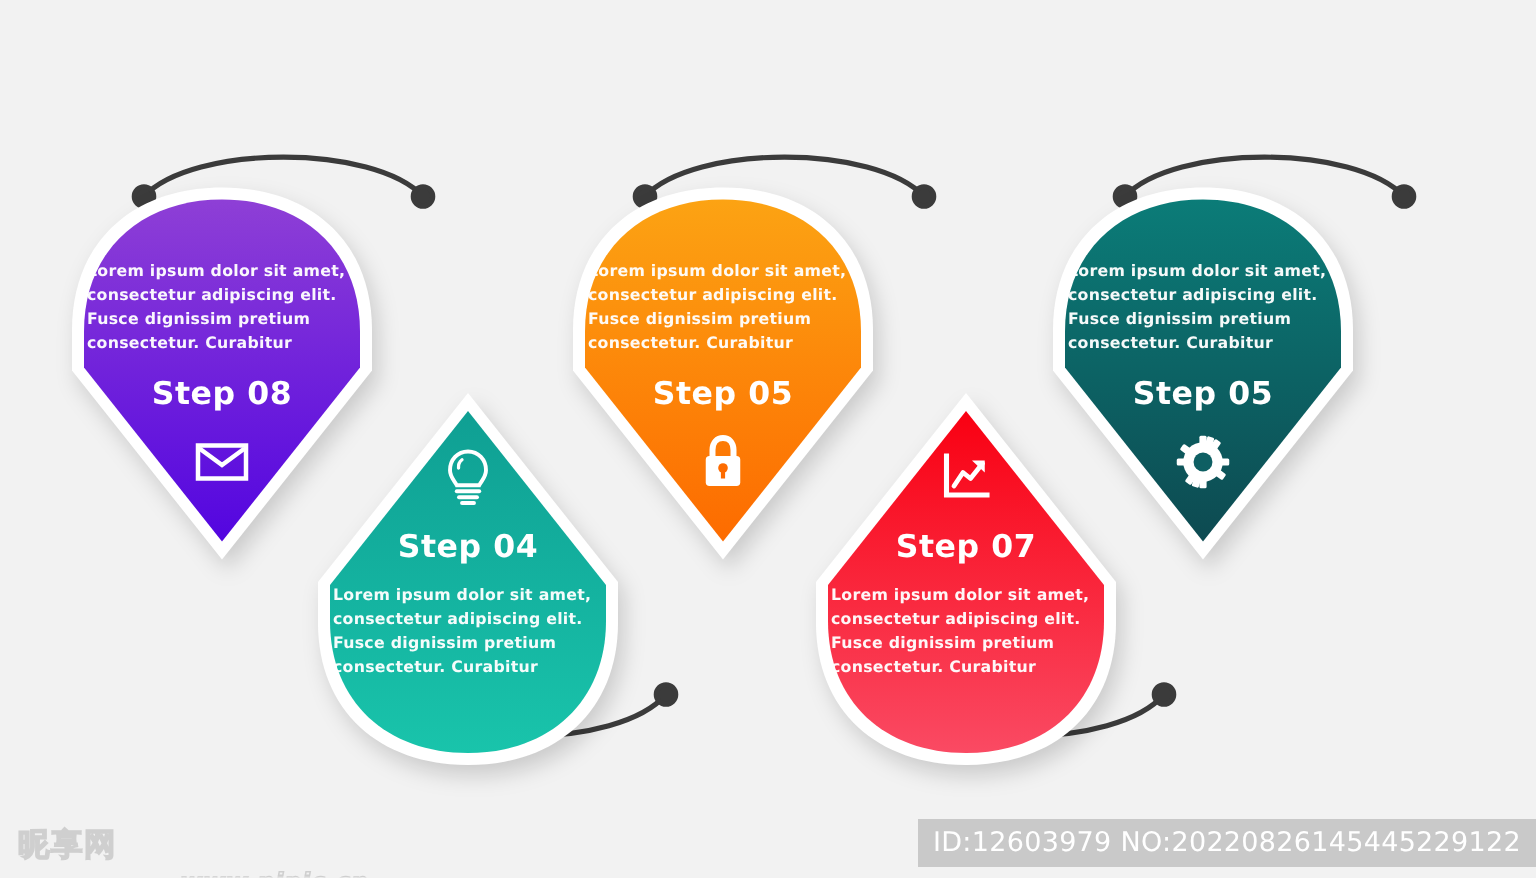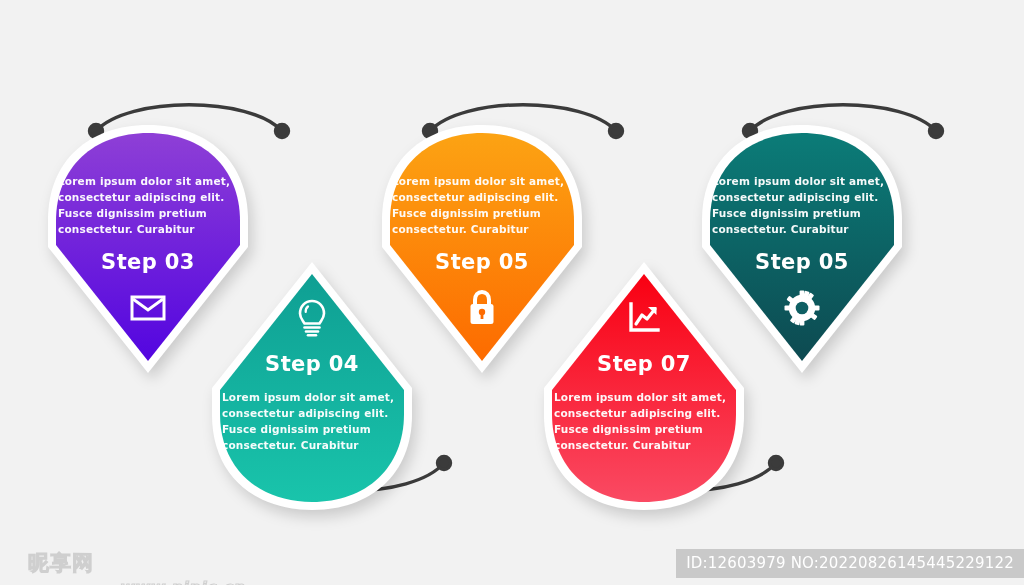--- a/index.html
+++ b/index.html
@@ -62,40 +62,40 @@
   
   .gap-a{height:13px;}
   .gap-b{height:14px;}
 
   
   .wm{
     position:absolute;left:0;bottom:0;width:1024px;height:45px;
     background:#f2f2f2;
   }
   .wm-logo{
-    position:absolute;left:28px;top:9px;
+    position:absolute;left:12px;top:9px;
     font-size:21px;font-weight:bold;
     color:transparent;
     -webkit-text-stroke:1px #cfcfcf;
     letter-spacing:1px;
     font-family:Liberation Mono, monospace;
   }
   .wm-url{
     position:absolute;left:120px;top:14px;
     font-size:16px;font-style:italic;font-weight:bold;
     color:transparent;
     -webkit-text-stroke:1px #cfcfcf;
     letter-spacing:.5px;
     margin-top:24px;
   }
   .idbar{
     position:absolute;right:0;bottom:7px;
     background:#c9c9c9;
     color:#ffffff;
-    font-size:15px;
+    font-size:18px;
     padding:5px 10px 6px 10px;
     letter-spacing:.2px;
     white-space:nowrap;
   }
 </style>
 </head>
 <body style="background: rgb(242, 242, 242);">
 
 <div id="stage">
 
@@ -135,21 +135,21 @@
         </defs>
 
         <path d="M14,109 C14,50 55,14 114,14 C173,14 214,50 214,109 L214,136 L114,262 L14,136 Z" fill="#ffffff"></path>
 
         <path d="M22,110 C22,56 60,22 114,22 C168,22 206,56 206,110 L206,134 L114,250 L22,134 Z" fill="url(#g0)"></path>
       </svg>
     </div>
     <div class="content up">
       <div class="desc">Lorem ipsum dolor sit amet, consectetur adipiscing elit. Fusce dignissim pretium consectetur. Curabitur</div>
       <div class="gap-a"></div>
-      <div class="title">Step 03</div>
+      <div class="title">Step 08</div>
       <div class="gap-b"></div>
       <div class="icon-wrap">
         <svg width="36" height="28" viewBox="0 0 36 28">
           <rect x="2" y="3" width="32" height="22" fill="none" stroke="#ffffff" stroke-width="3"></rect>
           <path d="M3,5 L18,16 L33,5" fill="none" stroke="#ffffff" stroke-width="3"></path>
         </svg>
       </div>
     </div>
   </div>
 

